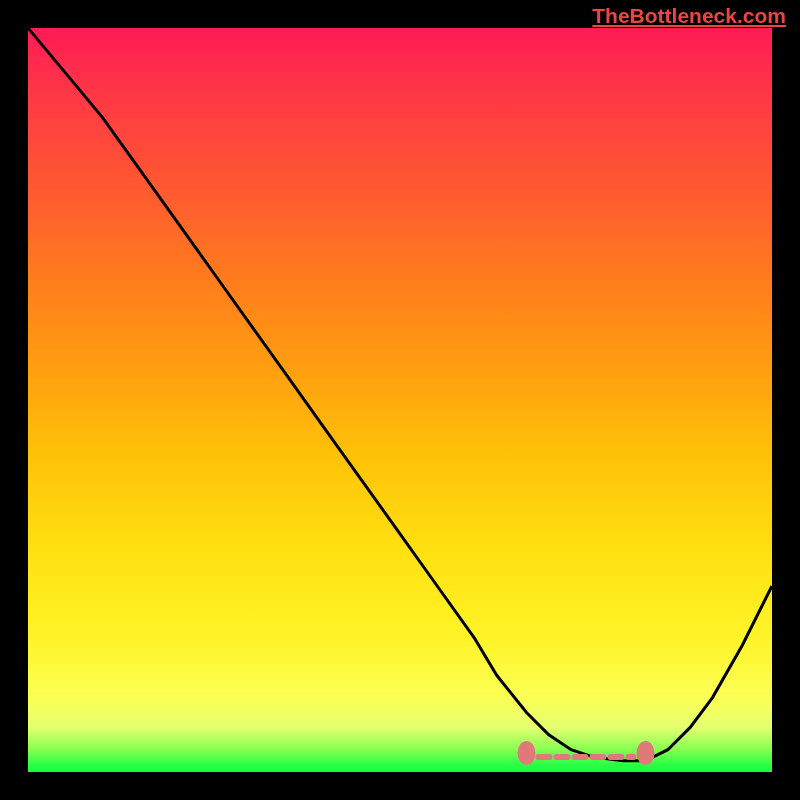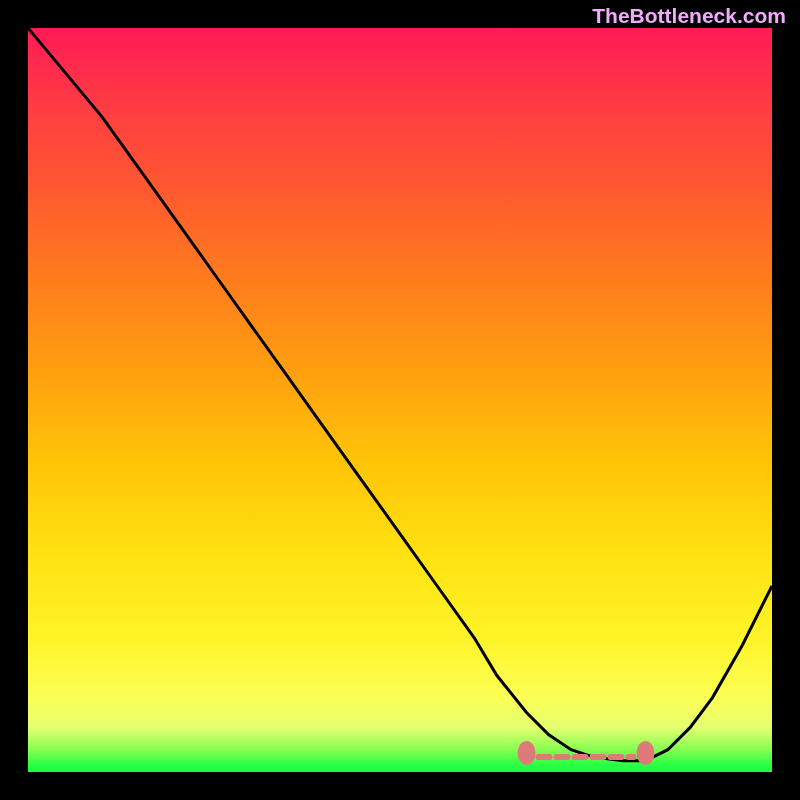--- a/index.html
+++ b/index.html
@@ -9,24 +9,25 @@
     width: 800px;
     height: 800px;
     overflow: hidden;
     position: relative;
     font-family: Arial, Helvetica, sans-serif;
   }
   .watermark {
     position: absolute;
     top: 4px;
     right: 14px;
-    color: #f0abfc;
+    color: #ef4444;
     font-size: 21px;
     font-weight: bold;
     z-index: 10;
+    text-decoration: underline;
   }
   .plot-area {
     position: absolute;
     left: 28px;
     top: 28px;
     width: 744px;
     height: 744px;
   }
   .gradient-bg {
     position: absolute;

